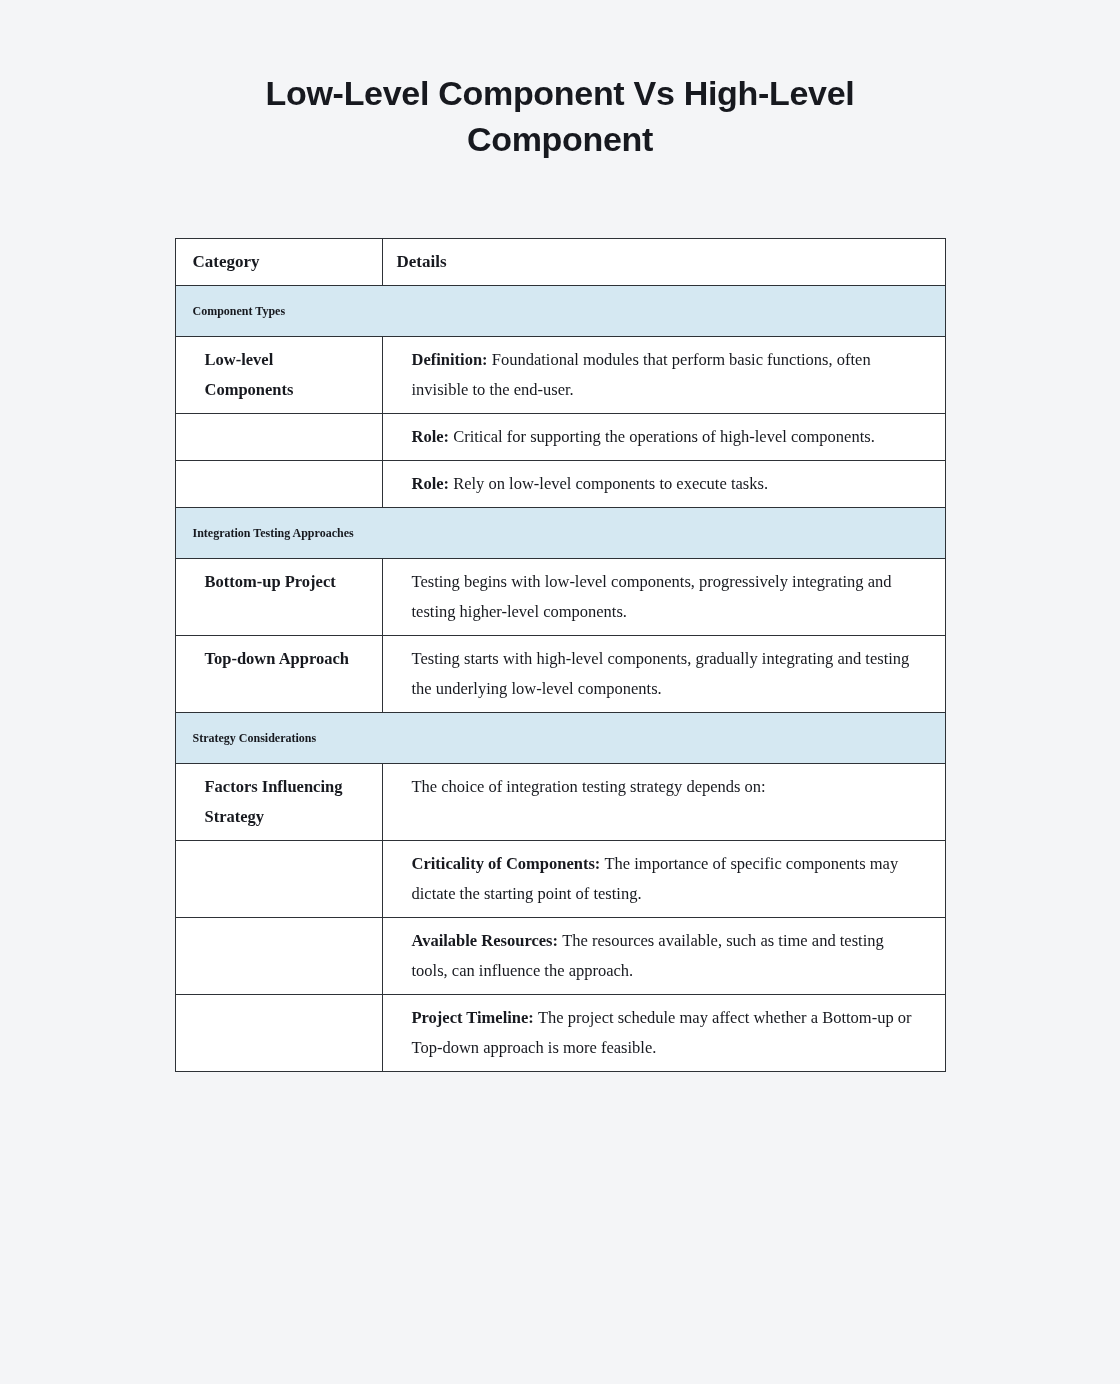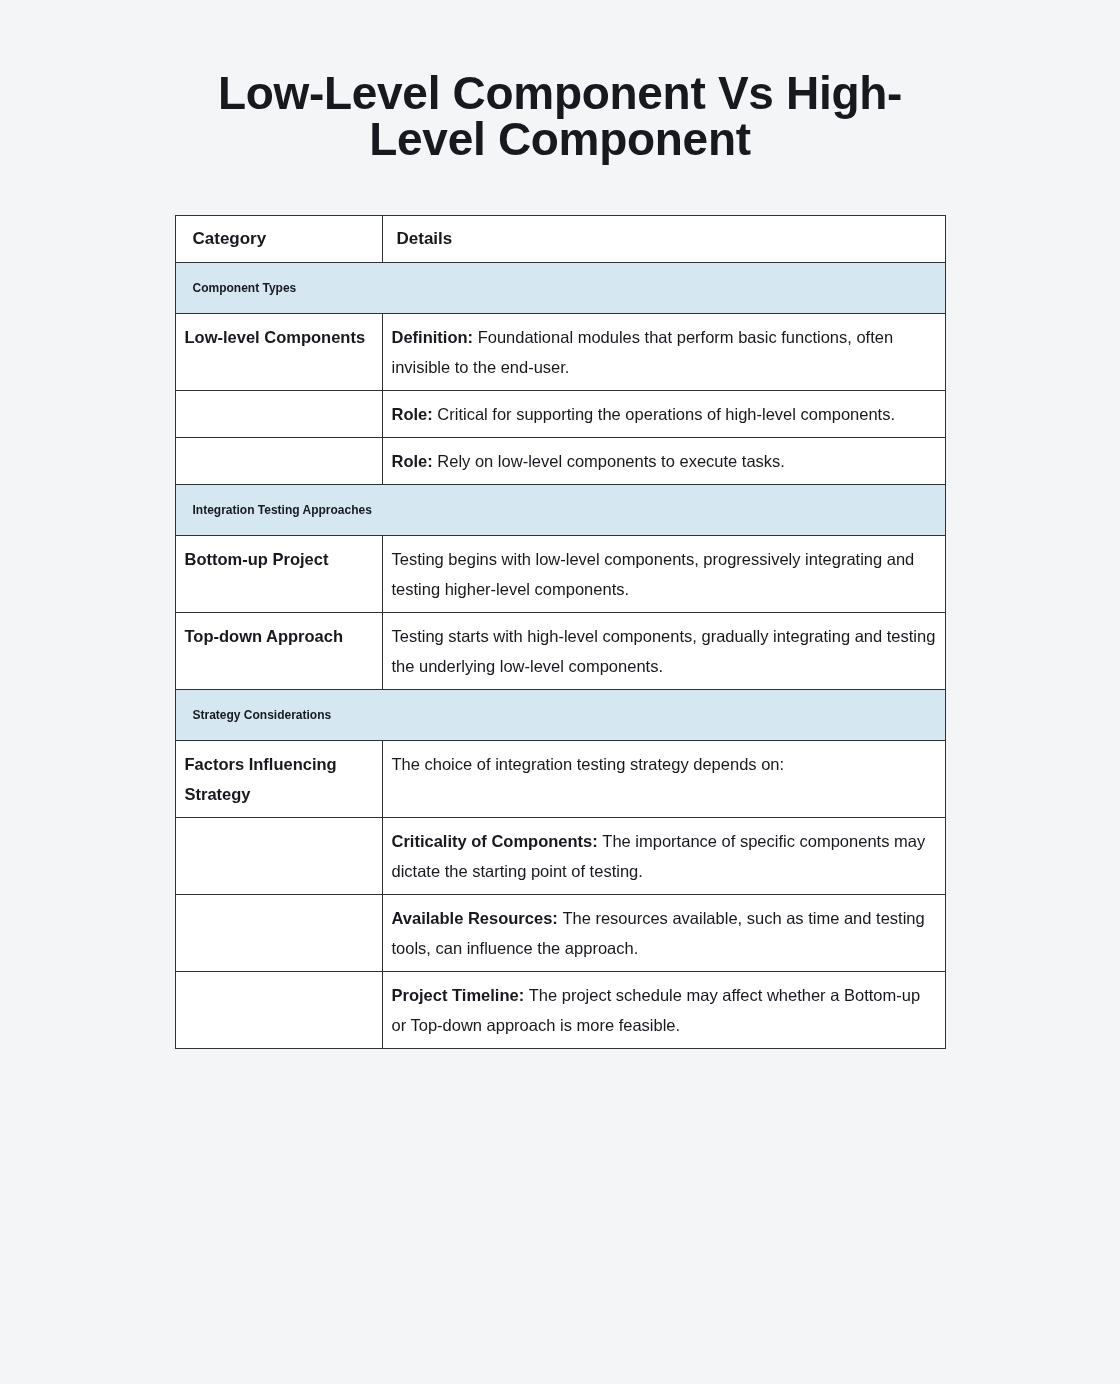--- a/index.html
+++ b/index.html
@@ -18,43 +18,44 @@
     font-family: "Liberation Sans", sans-serif;
   }
   .page {
     width: 1120px;
     min-height: 1384px;
     margin: 0 auto;
     padding-top: 70px;
   }
   .title {
     width: 760px;
-    margin: 0 auto 53px auto;
+    margin: 0 auto 76px auto;
     text-align: center;
-    font-size: 46px;
+    font-size: 34px;
     line-height: 46px;
     font-weight: 700;
     letter-spacing: -0.3px;
   }
   table.comparison {
     width: 770px;
     margin: 0 auto;
     border-collapse: collapse;
     table-layout: fixed;
     background: var(--cell-bg);
+    font-family: Liberation Serif, serif;
   }
   table.comparison col.c1 { width: 207px; }
   table.comparison col.c2 { width: 563px; }
   th, td {
     border: 1.5px solid var(--border);
     vertical-align: top;
     text-align: left;
     font-size: 16.5px;
     line-height: 30px;
-    padding: 8px 9px;
+    padding: 8px 29px;
     background: var(--cell-bg);
   }
   thead th {
     font-weight: 700;
     font-size: 17px;
     padding: 8px 17px;
   }
   thead th.details-header { padding-left: 14px; }
   td.section-cell {
     background: var(--section-bg);

